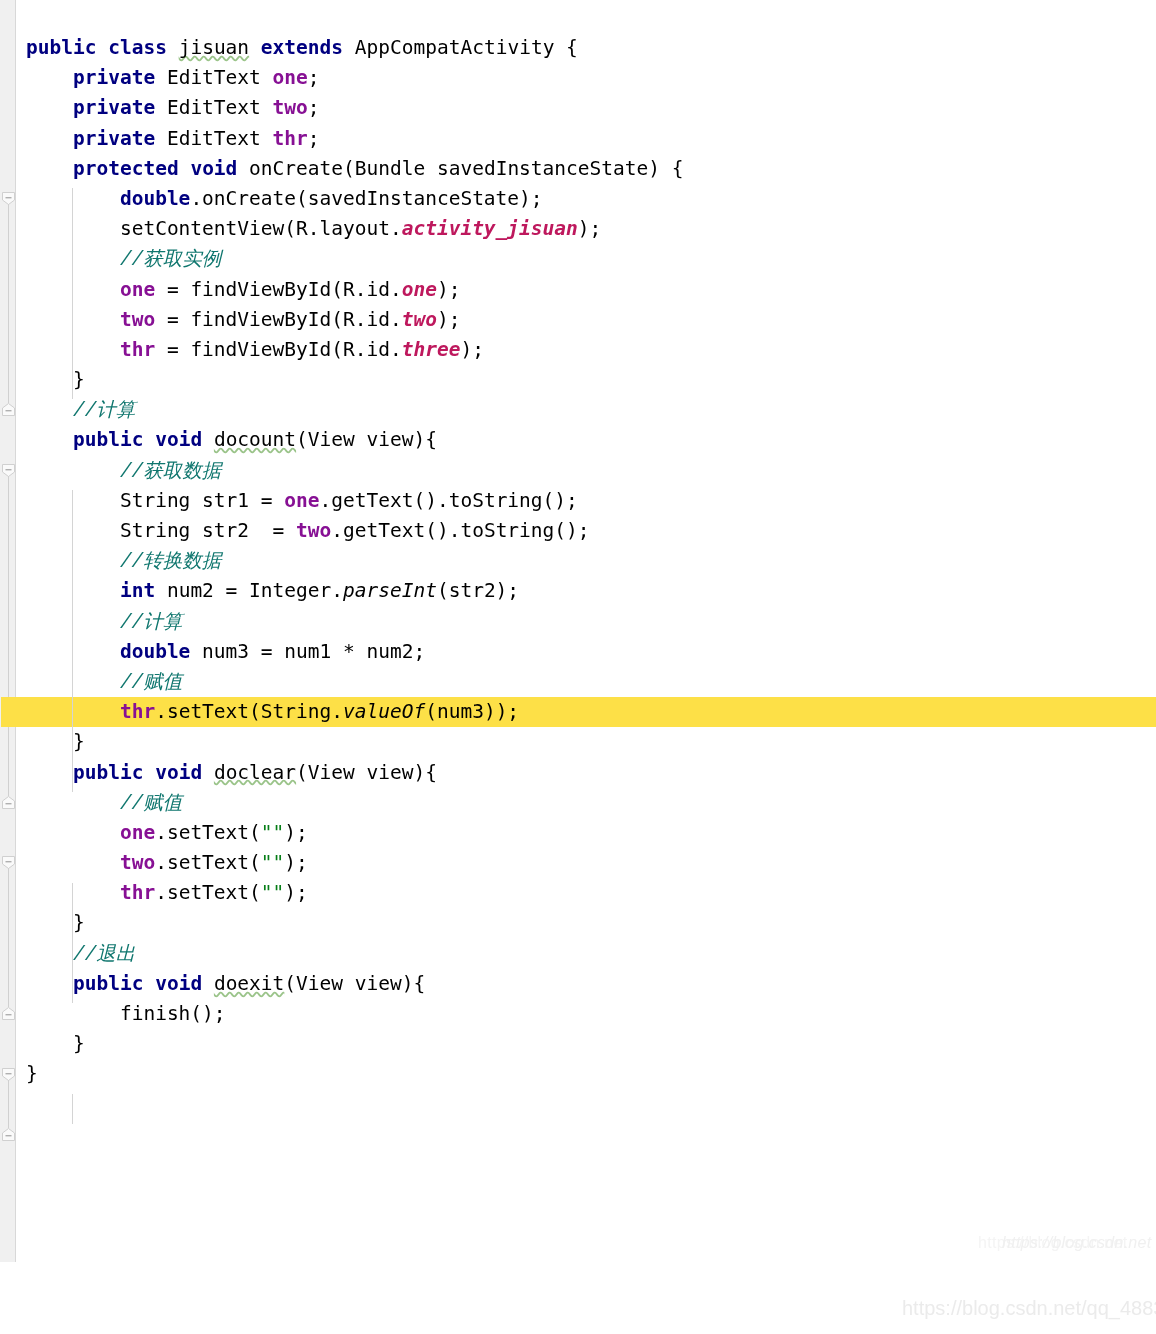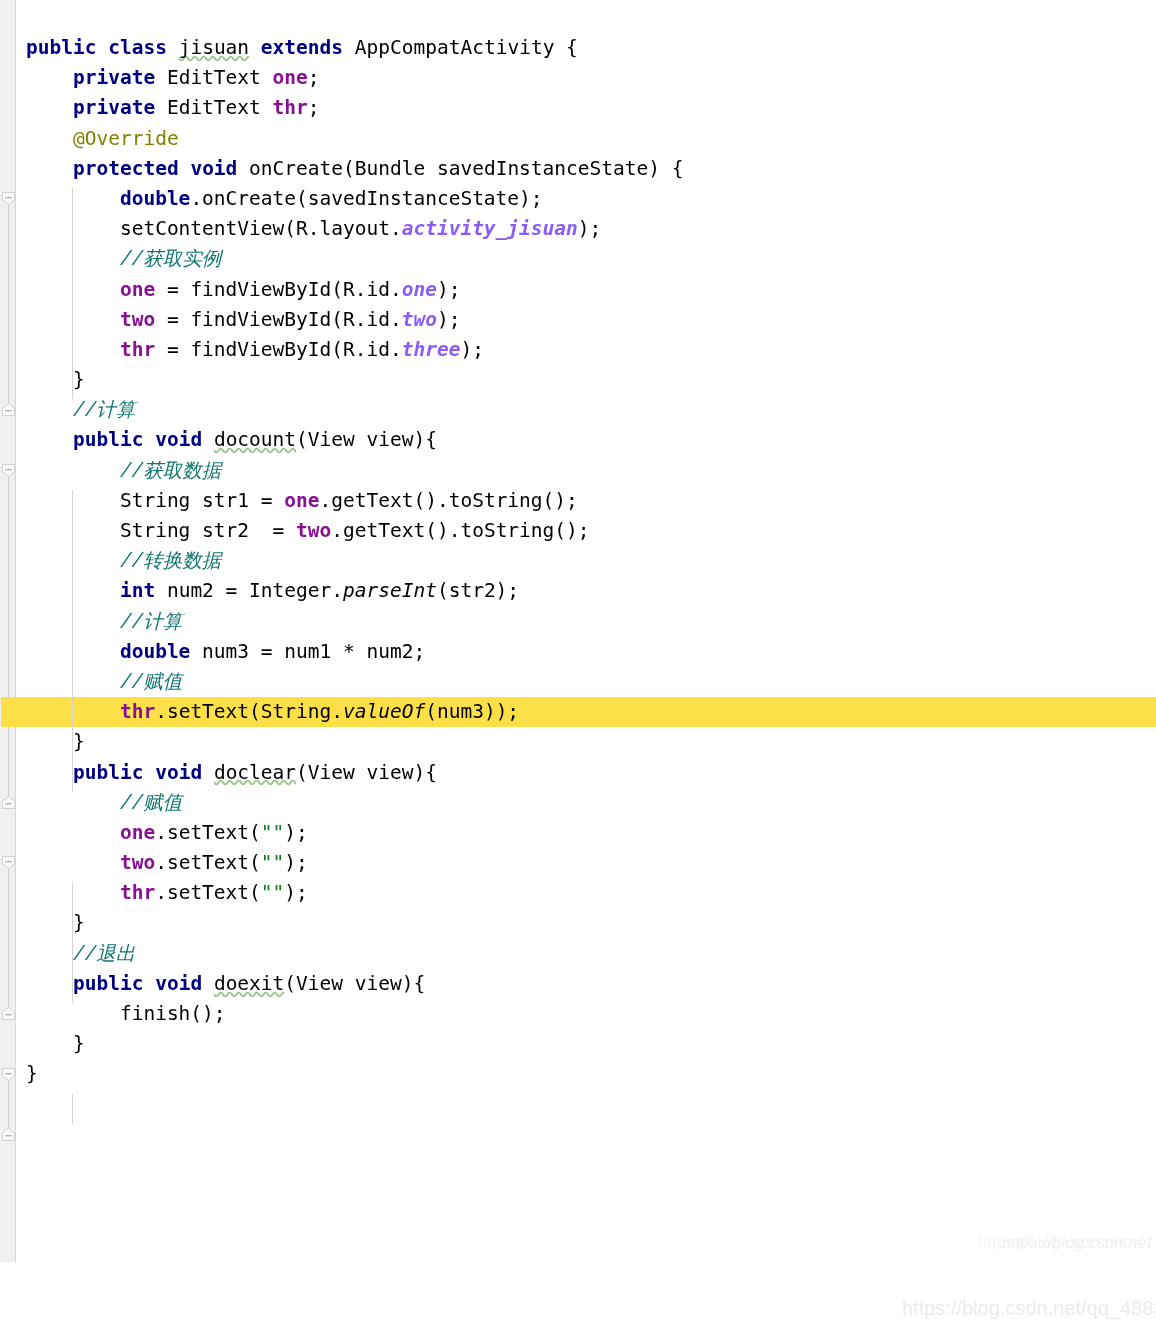--- a/index.html
+++ b/index.html
@@ -57,21 +57,21 @@
     color: #000000;
     letter-spacing: 0px;
   }
   .line.hl {
     background: #fde047;
   }
 
   
   .kw   { color: #000080; font-weight: bold; }          
   .fld  { color: #871094; font-weight: bold; }          
-  .sfld { color: #8b5cf6; font-weight: bold; font-style: italic; } 
+  .sfld { color: #be185d; font-weight: bold; font-style: italic; } 
   .ann  { color: #808000; }                             
   .cmt  { color: #0f766e; font-style: italic; font-family: Liberation Mono, monospace; }         
   .str  { color: #067d17; }                             
   .stm  { font-style: italic; color: #000000; }         
   .wavy { text-decoration: underline wavy #9bc48a; text-decoration-skip-ink: none; }
   .plain{ color: #000000; }
 
   
   .guide {
     position: absolute;
@@ -172,22 +172,22 @@
       </div>
       <div class="foldline" style="top: 204px; height: 199.4px;"></div>
       <div class="foldline" style="top: 475.8px; height: 320.2px;"></div>
       <div class="foldline" style="top: 868.4px; height: 139px;"></div>
       <div class="foldline" style="top: 1079.8px; height: 48.4px;"></div>
     </div>
 
   <div id="code">
       <div class="line"><span class="kw">public</span><span class="plain"> </span><span class="kw">class</span><span class="plain"> </span><span class="wavy">jisuan</span><span class="plain"> </span><span class="kw">extends</span><span class="plain"> </span><span class="plain">AppCompatActivity {</span></div>
       <div class="line"><span class="plain">    </span><span class="kw">private</span><span class="plain"> EditText </span><span class="fld">one</span><span class="plain">;</span></div>
+      <div class="line"><span class="plain">    </span><span class="kw">private</span><span class="plain"> EditText </span><span class="fld">two</span><span class="plain">;</span></div>
       <div class="line"><span class="plain">    </span><span class="kw">private</span><span class="plain"> EditText </span><span class="fld">thr</span><span class="plain">;</span></div>
-      <div class="line"><span class="plain">    </span><span class="ann">@Override</span></div>
       <div class="line"><span class="plain">    </span><span class="kw">protected</span><span class="plain"> </span><span class="kw">void</span><span class="plain"> onCreate(Bundle savedInstanceState) {</span></div>
       <div class="line"><span class="plain">        </span><span class="kw">double</span><span class="plain">.onCreate(savedInstanceState);</span></div>
       <div class="line"><span class="plain">        </span><span class="plain">setContentView(R.layout.</span><span class="sfld">activity_jisuan</span><span class="plain">);</span></div>
       <div class="line"><span class="plain">        </span><span class="cmt">//获取实例</span></div>
       <div class="line"><span class="plain">        </span><span class="fld">one</span><span class="plain"> = findViewById(R.id.</span><span class="sfld">one</span><span class="plain">);</span></div>
       <div class="line"><span class="plain">        </span><span class="fld">two</span><span class="plain"> = findViewById(R.id.</span><span class="sfld">two</span><span class="plain">);</span></div>
       <div class="line"><span class="plain">        </span><span class="fld">thr</span><span class="plain"> = findViewById(R.id.</span><span class="sfld">three</span><span class="plain">);</span></div>
       <div class="line"><span class="plain">    </span><span class="plain">}</span></div>
       <div class="line"><span class="plain">    </span><span class="cmt">//计算</span></div>
       <div class="line"><span class="plain">    </span><span class="kw">public</span><span class="plain"> </span><span class="kw">void</span><span class="plain"> </span><span class="wavy">docount</span><span class="plain">(View view){</span></div>

